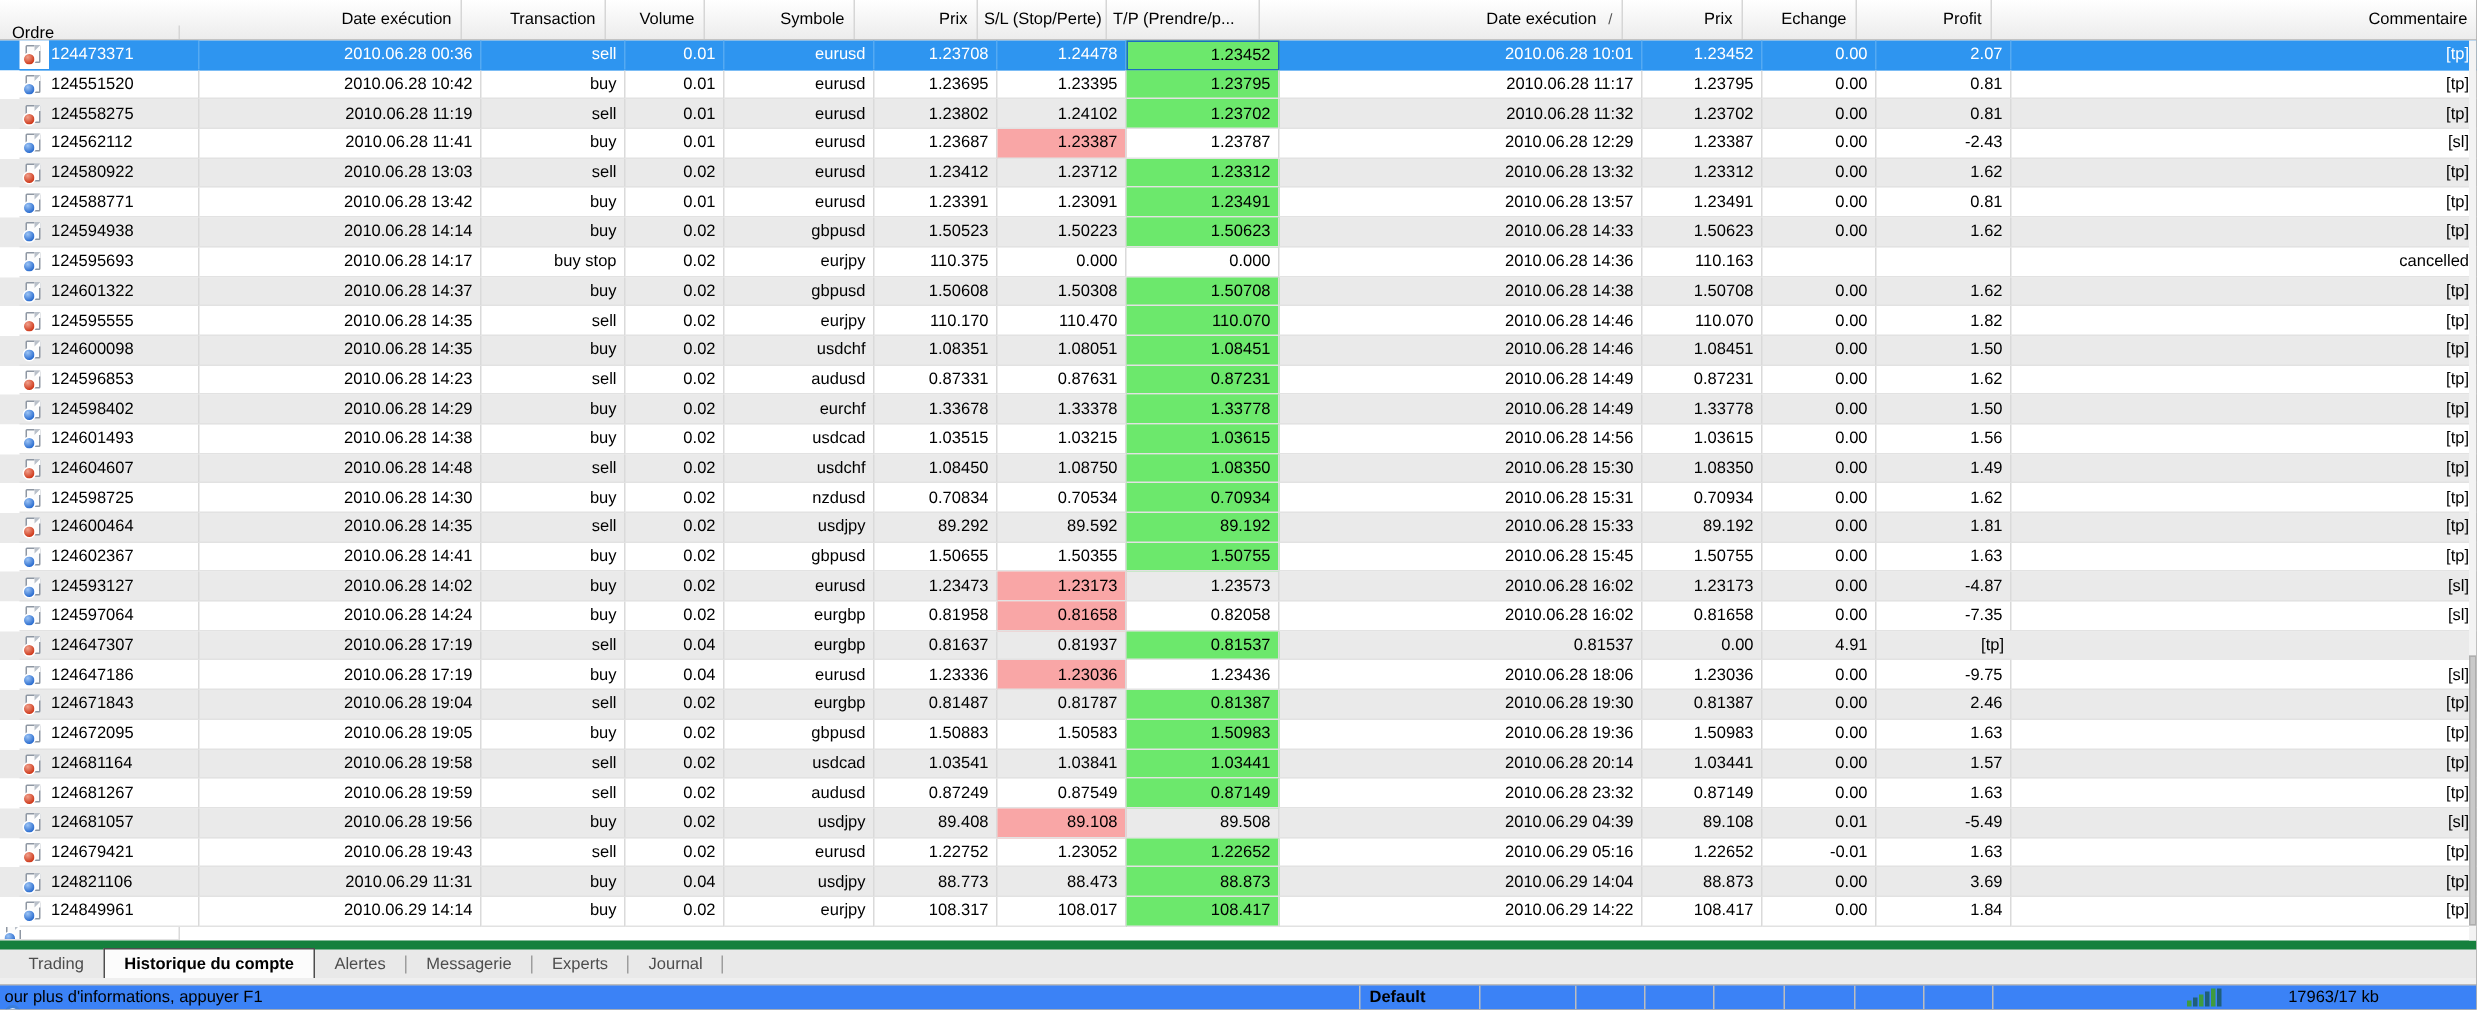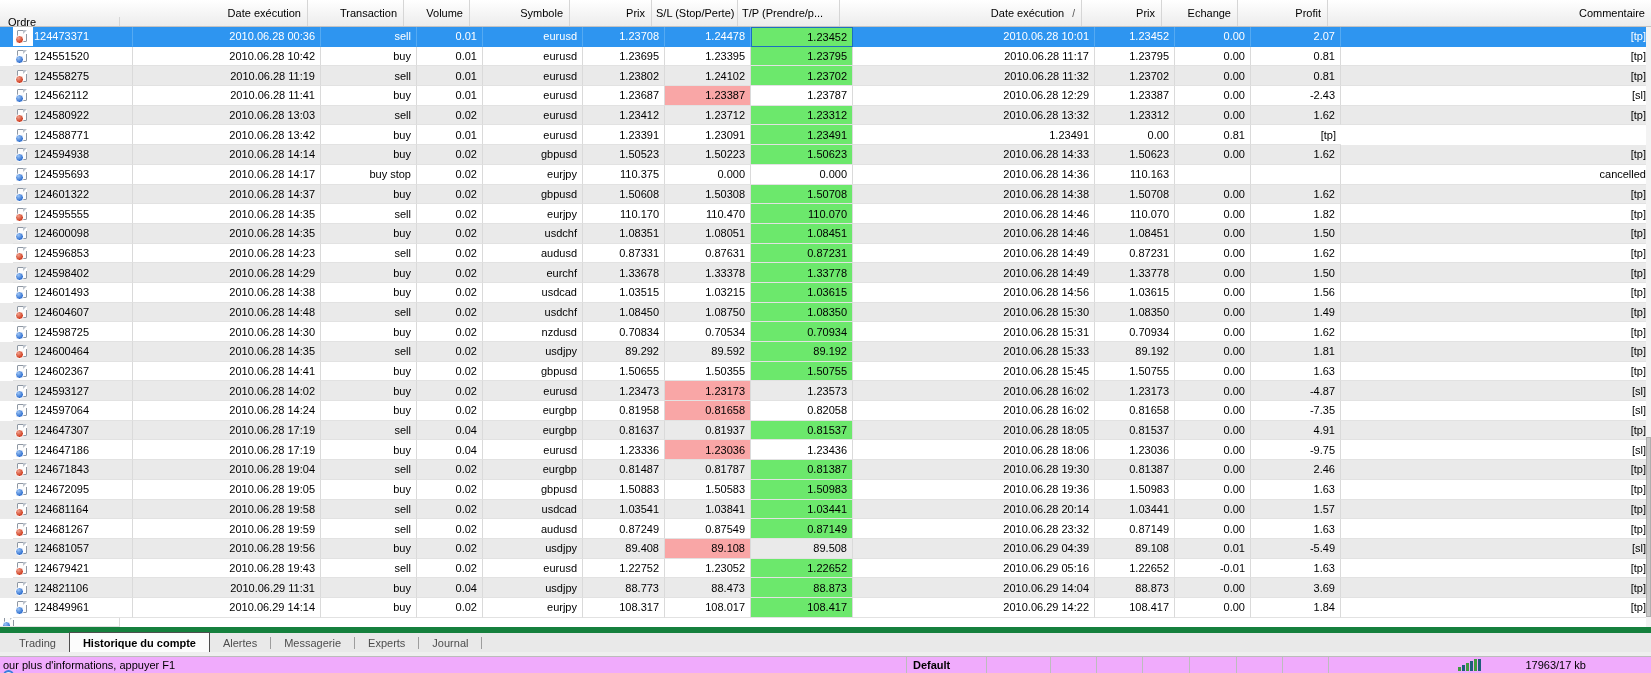--- a/index.html
+++ b/index.html
@@ -48,21 +48,21 @@
   .vscroll .thumb{position:absolute;left:0;right:0;top:410px;height:180px;background:#c9c9c9;border:1px solid #aeaeae;box-sizing:border-box;}
   
   .tabbar{height:25px;flex:0 0 25px;background:#e9e9e9;border-top:6px solid #15803d;
           display:flex;align-items:stretch;padding-left:6px;box-sizing:border-box;}
   .tab{padding:0 13px;display:flex;align-items:center;color:#4d4d4d;cursor:default;}
   .tab.active{background:#fcfcfc;border:1px solid #4e4e4e;border-bottom:none;margin-top:-1px;
           font-weight:bold;color:#000;position:relative;z-index:2;}
   .tabsep{width:1px;height:12px;background:#9d9d9d;align-self:center;}
   .gap{height:4px;flex:0 0 4px;background:#efefef;}
   
-  .statusbar{height:17px;flex:0 0 17px;background:#f0abfc;border-top:1px solid #bcbcbc;
+  .statusbar{height:17px;flex:0 0 17px;background:#3b82f6;border-top:1px solid #bcbcbc;
           display:flex;align-items:center;box-sizing:border-box;position:relative;overflow:hidden;}
   .smsg{flex:0 0 903px;padding-left:3px;white-space:nowrap;overflow:hidden;}
   .scell{border-left:1px solid #bdbdbd;height:100%;display:flex;align-items:center;padding:0 6px;box-sizing:border-box;font-weight:bold;}
   .sdefault{flex:0 0 80px;}
   .s1{flex:0 0 64px;}.s2{flex:0 0 46px;}.s3{flex:0 0 46px;}.s4{flex:0 0 47px;}
   .s5{flex:0 0 47px;}.s6{flex:0 0 46px;}.s7{flex:0 0 46px;}
   .sspacer{flex:1 1 auto;border-left:1px solid #bdbdbd;height:100%;}
   .bars{display:flex;align-items:flex-end;gap:1px;height:12px;margin-right:10px;}
   .bars span{width:3px;background:#3f9b3f;}
   .bars span:nth-child(even){background:#1e5f7a;}
@@ -185,20 +185,21 @@
           <span class="doc-icon buy"></span>
           <span>124588771</span>
         </div>
         <div class="cell c1">2010.06.28 13:42</div>
         <div class="cell c2">buy</div>
         <div class="cell c3">0.01</div>
         <div class="cell c4">eurusd</div>
         <div class="cell c5">1.23391</div>
         <div class="cell c6">1.23091</div>
         <div class="cell c7 hl-green">1.23491</div>
+        <div class="cell c8">2010.06.28 13:57</div>
         <div class="cell c9">1.23491</div>
         <div class="cell c10">0.00</div>
         <div class="cell c11">0.81</div>
         <div class="cell c12">[tp]</div>
       </div>
       <div class="row">
         <div class="cell c0 order">
           <span class="doc-icon buy"></span>
           <span>124594938</span>
         </div>
@@ -454,21 +455,20 @@
           <span class="doc-icon sell"></span>
           <span>124647307</span>
         </div>
         <div class="cell c1">2010.06.28 17:19</div>
         <div class="cell c2">sell</div>
         <div class="cell c3">0.04</div>
         <div class="cell c4">eurgbp</div>
         <div class="cell c5">0.81637</div>
         <div class="cell c6">0.81937</div>
         <div class="cell c7 hl-green">0.81537</div>
-        <div class="cell c8">2010.06.28 18:05</div>
         <div class="cell c9">0.81537</div>
         <div class="cell c10">0.00</div>
         <div class="cell c11">4.91</div>
         <div class="cell c12">[tp]</div>
       </div>
       <div class="row">
         <div class="cell c0 order">
           <span class="doc-icon buy"></span>
           <span>124647186</span>
         </div>

